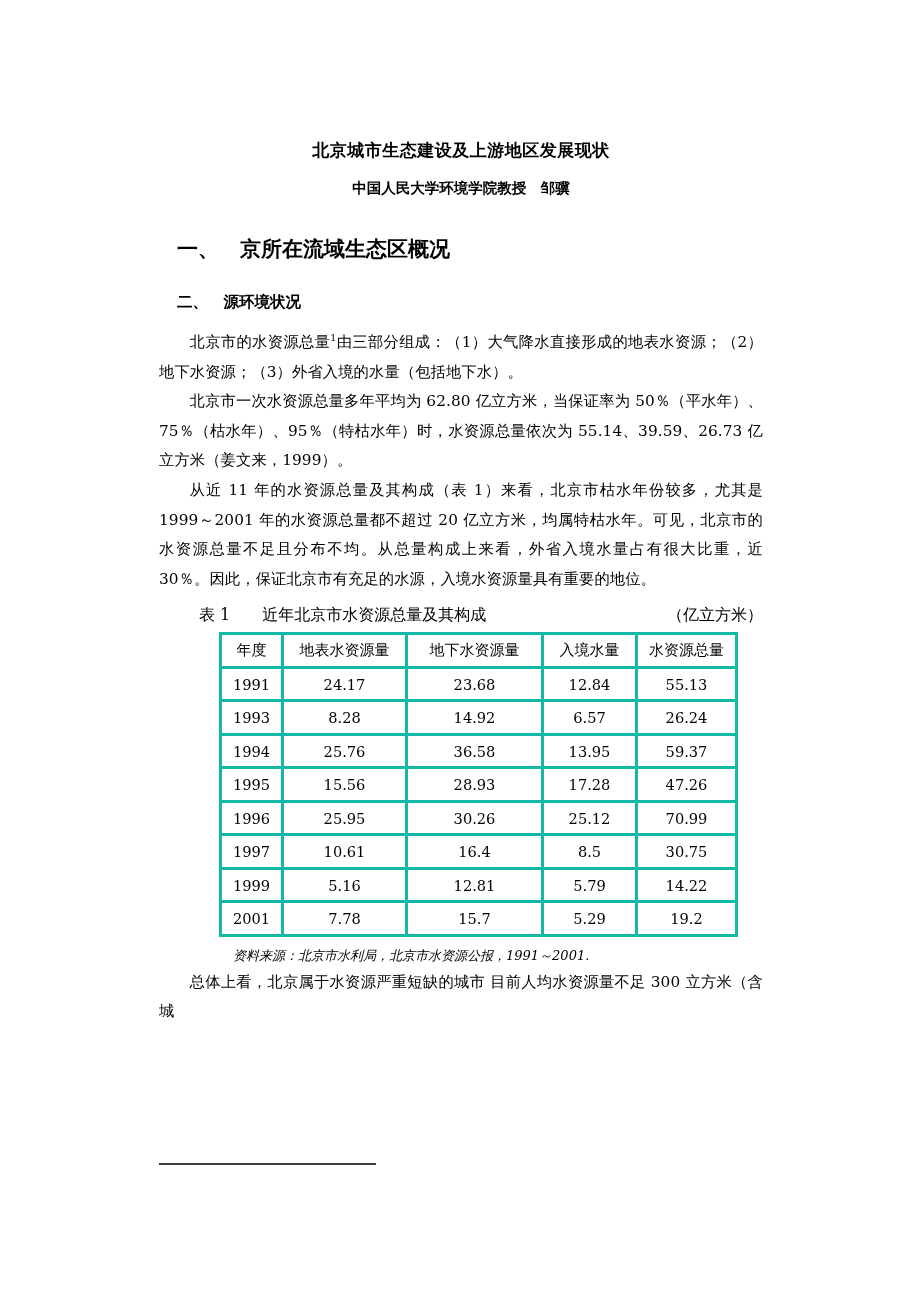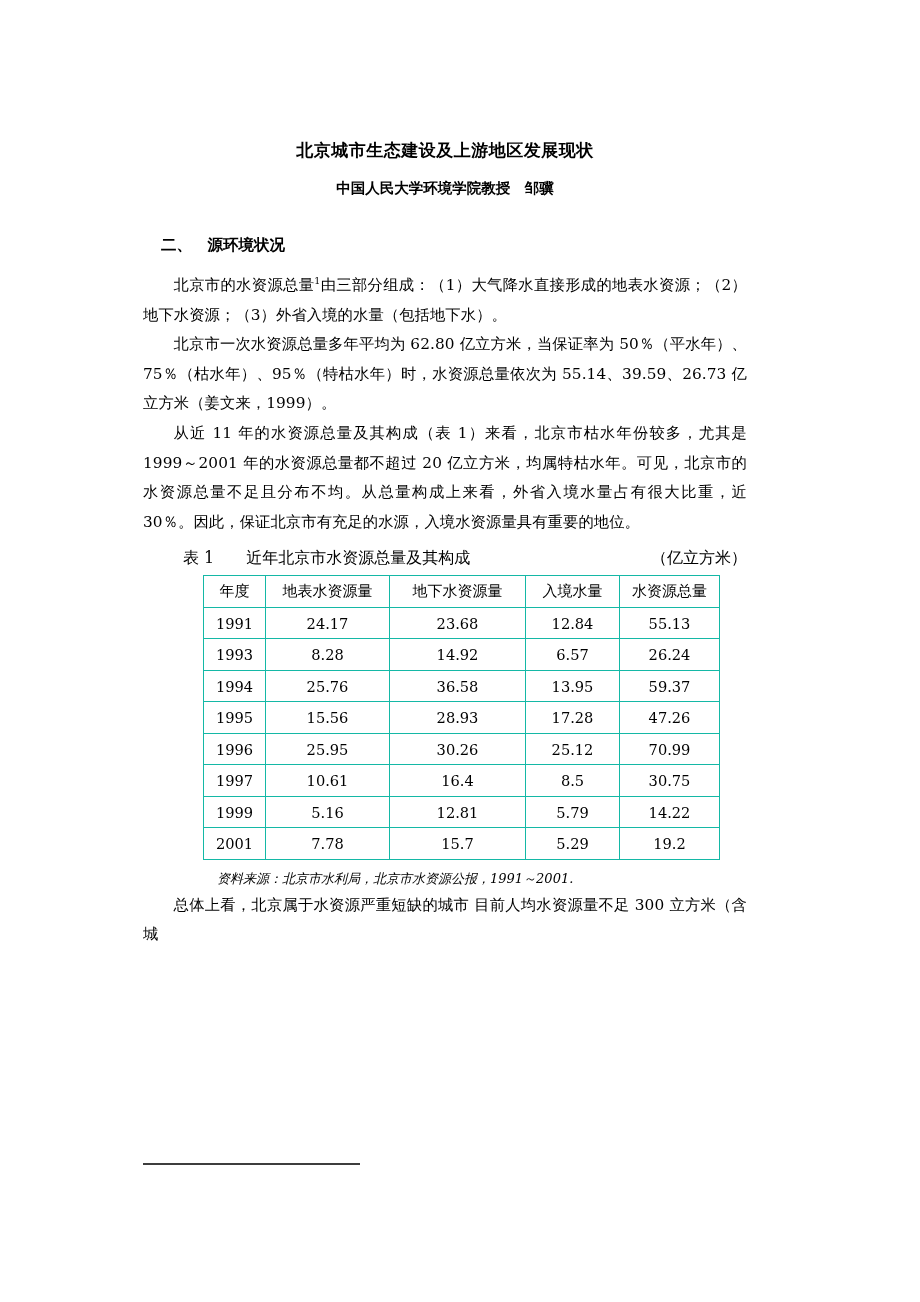--- a/index.html
+++ b/index.html
@@ -10,21 +10,21 @@
   body {
     width: 920px;
     height: 1302px;
     position: relative;
     font-family: "DejaVu Serif", "Liberation Serif", serif;
     color: #000000;
     overflow: hidden;
   }
   .page {
     position: absolute;
-    left: 0; top: 0;
+    left: 16px; top: 0;
     width: 892px;
     height: 1302px;
   }
   .content {
     position: absolute;
     left: 143px;
     top: 0;
     width: 604px;
   }
 
@@ -111,21 +111,21 @@
     padding-top: 4px;
     padding-left: 60px;
   }
   table.data {
     border-collapse: collapse;
     width: 516px;
     table-layout: fixed;
     font-size: 14.6px;
   }
   table.data td, table.data th {
-    border: 1px solid #14b8a6;
+    border: 3px solid #14b8a6;
     text-align: center;
     vertical-align: middle;
     height: 30.5px;
     font-weight: normal;
     padding: 0;
     font-family: "DejaVu Serif", "Liberation Serif", serif;
   }
   table.data th { font-size: 15px; }
   table.data col.c-year { width: 62px; }
   table.data col.c-surf { width: 124px; }
@@ -155,20 +155,21 @@
 </style>
 </head>
 <body>
 
 <div class="page">
   <div class="content">
 
     <h1 class="doc-title">北京城市生态建设及上游地区发展现状</h1>
     <div class="doc-author">中国人民大学环境学院教授　邹骥</div>
 
+    <h2 class="h1">一、　京所在流域生态区概况</h2>
 
 
     <h3 class="h2">二、　源环境状况</h3>
 
     <p class="para gap"><span>北京市的水资源总量</span><sup class="fn">1</sup><span>由三部分组成：（1）大气降水直接形成的地表水资源；（2）地下水资源；（3）外省入境的水量（包括地下水）。</span></p>
 
     <p class="para tight">北京市一次水资源总量多年平均为 62.80 亿立方米，当保证率为 50％（平水年）、75％（枯水年）、95％（特枯水年）时，水资源总量依次为 55.14、39.59、26.73 亿立方米（姜文来，1999）。</p>
 
     <p class="para tight">从近 11 年的水资源总量及其构成（表 1）来看，北京市枯水年份较多，尤其是 1999～2001 年的水资源总量都不超过 20 亿立方米，均属特枯水年。可见，北京市的水资源总量不足且分布不均。从总量构成上来看，外省入境水量占有很大比重，近 30％。因此，保证北京市有充足的水源，入境水资源量具有重要的地位。</p>
 

